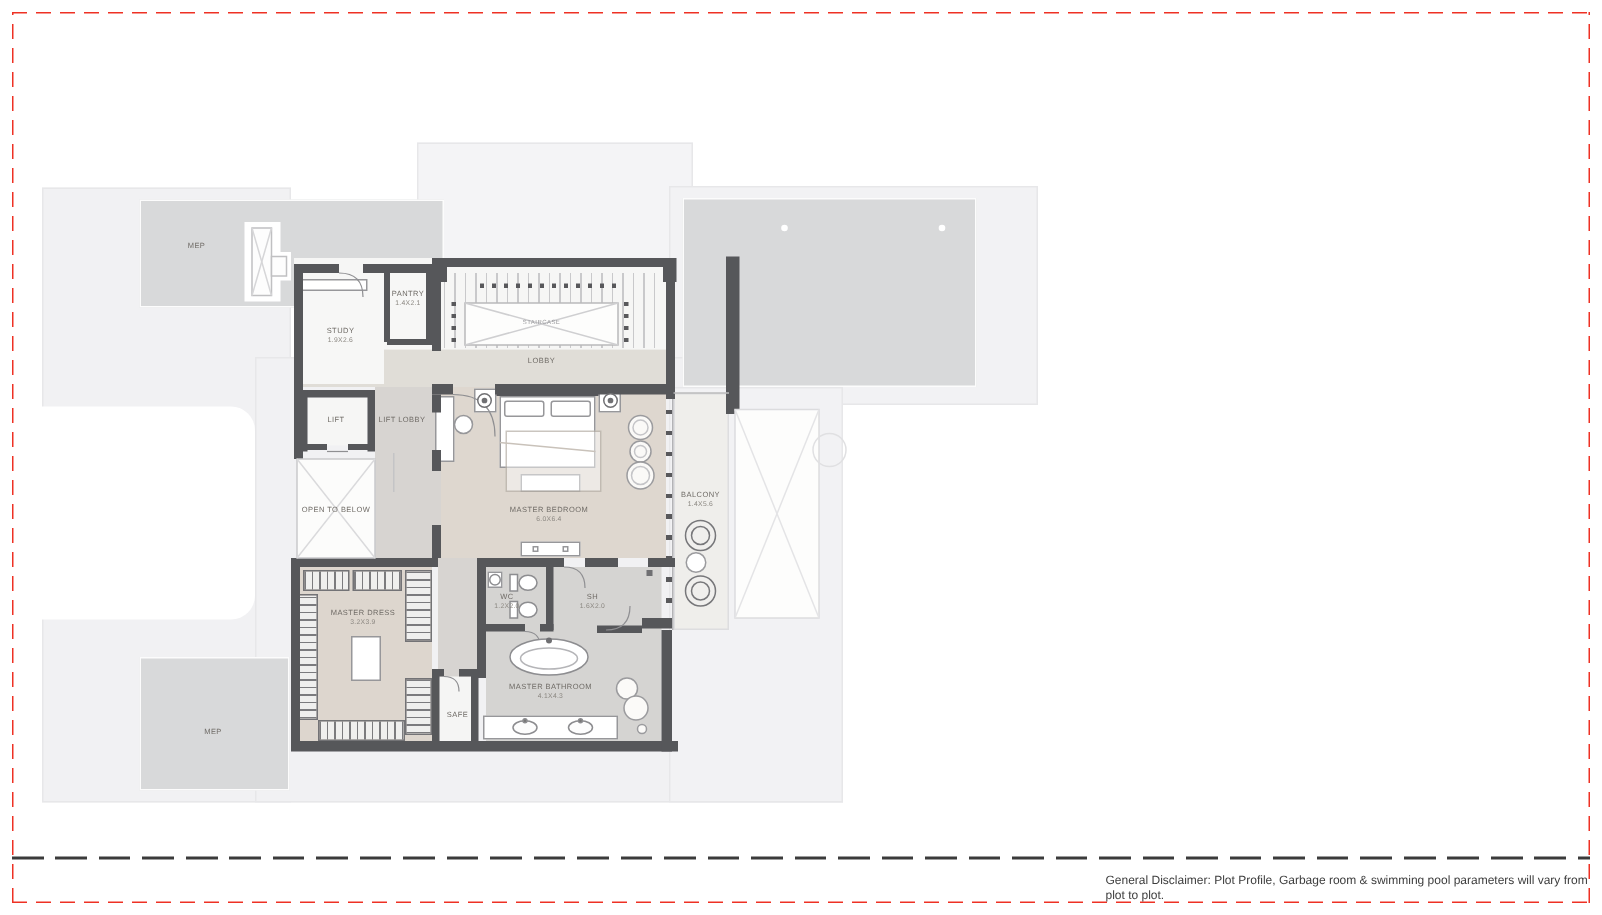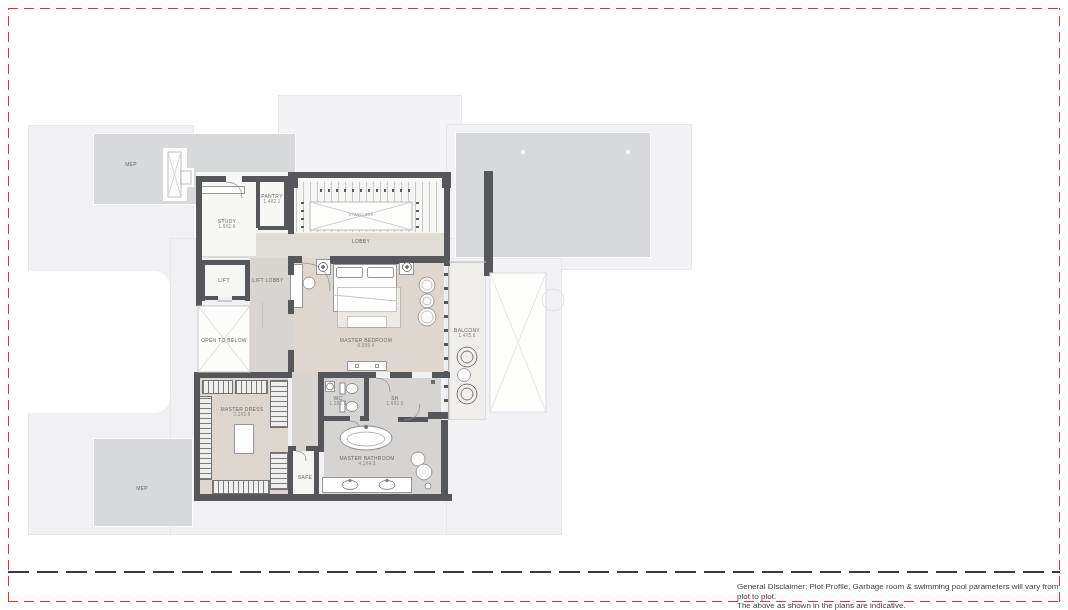--- a/index.html
+++ b/index.html
@@ -286,15 +286,14 @@
       <div class="abs wall" style="left: 194px; top: 494px; width: 258px; height: 7px;"></div>
       <div class="abs wall" style="left: 441px; top: 420px; width: 7px; height: 81px;"></div>
       <div class="abs wall" style="left: 194px; top: 378px; width: 6px; height: 118px;"></div>
       <div class="abs wall" style="left: 484px; top: 171px; width: 9px; height: 105px;"></div>
       <div class="abs wall" style="left: 428px; top: 412px; width: 20px; height: 7px;"></div>
     </div>
 
   <div class="abs footer-rule"></div>
   <div class="abs disclaimer">
     <div>General Disclaimer: Plot Profile, Garbage room &amp; swimming pool parameters will vary from plot to plot.</div>
-    <div>The above as shown in the plans are indicative.</div>
   </div>
 </div>
 
 </body></html>

